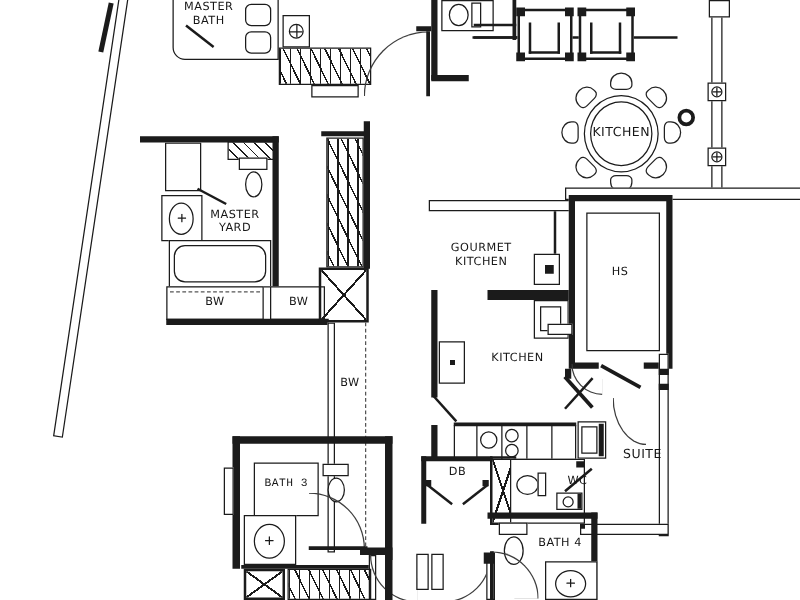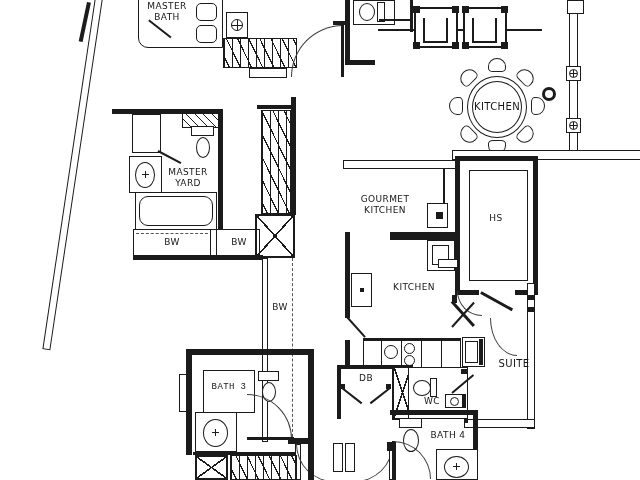--- a/index.html
+++ b/index.html
@@ -224,21 +224,21 @@
   <div class="w" style="left:386px;top:384px;width:5px;height:5px;"></div>
   <div class="ln" style="left:342px;top:387px;width:25px;height:2px;transform:rotate(38deg);transform-origin:left center;"></div>
   <div class="ln" style="left:390px;top:387px;width:25px;height:2px;transform:rotate(142deg);transform-origin:left center;"></div>
   <div class="bx x" style="left:392px;top:365px;width:21px;height:55px;border-width:2px;"></div>
 
   <div class="bx" style="left:408px;top:367px;width:60px;height:52px;"></div>
   <div class="a" style="left:413px;top:378px;width:25px;height:19px;">
     <div class="oval" style="left:0;top:2px;width:18px;height:16px;"></div>
     <div class="bx" style="left:17px;top:0;width:7px;height:19px;"></div>
   </div>
-  <div class="lbl" style="left:420px;top:380px;width:24px;margin-top:16px;">WC</div>
+  <div class="lbl" style="left:450px;top:380px;width:24px;">WC</div>
   <div class="a" style="left:445px;top:394px;width:21px;height:14px;">
     <div class="bx" style="left:0;top:0;width:21px;height:14px;"></div>
     <div class="oval" style="left:5px;top:3px;width:9px;height:9px;"></div>
     <div class="w" style="left:17px;top:1px;width:3px;height:12px;"></div>
   </div>
   <div class="ln" style="left:452px;top:392px;width:28px;height:2px;transform:rotate(-40deg);transform-origin:left center;"></div>
   <div class="w" style="left:461px;top:369px;width:7px;height:5px;"></div>
 
   <div class="bx" style="left:295px;top:444px;width:6px;height:36px;"></div>
   <div class="bx" style="left:333px;top:443px;width:10px;height:29px;"></div>

